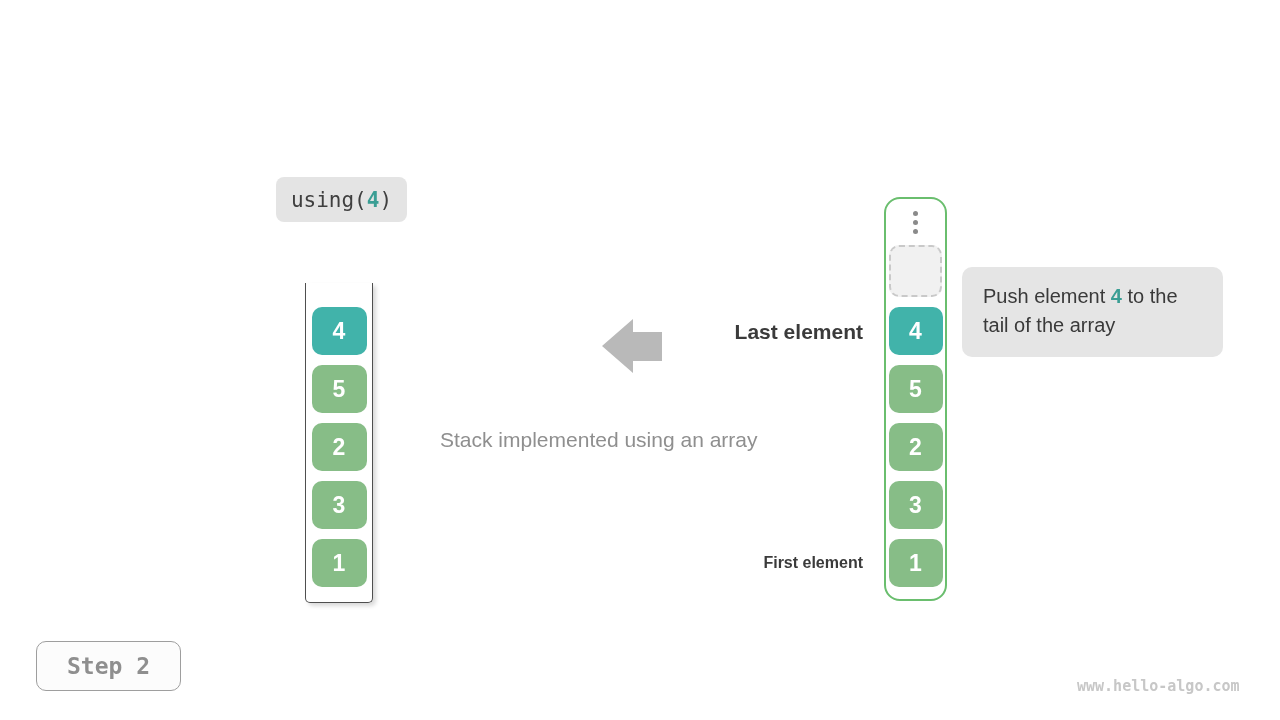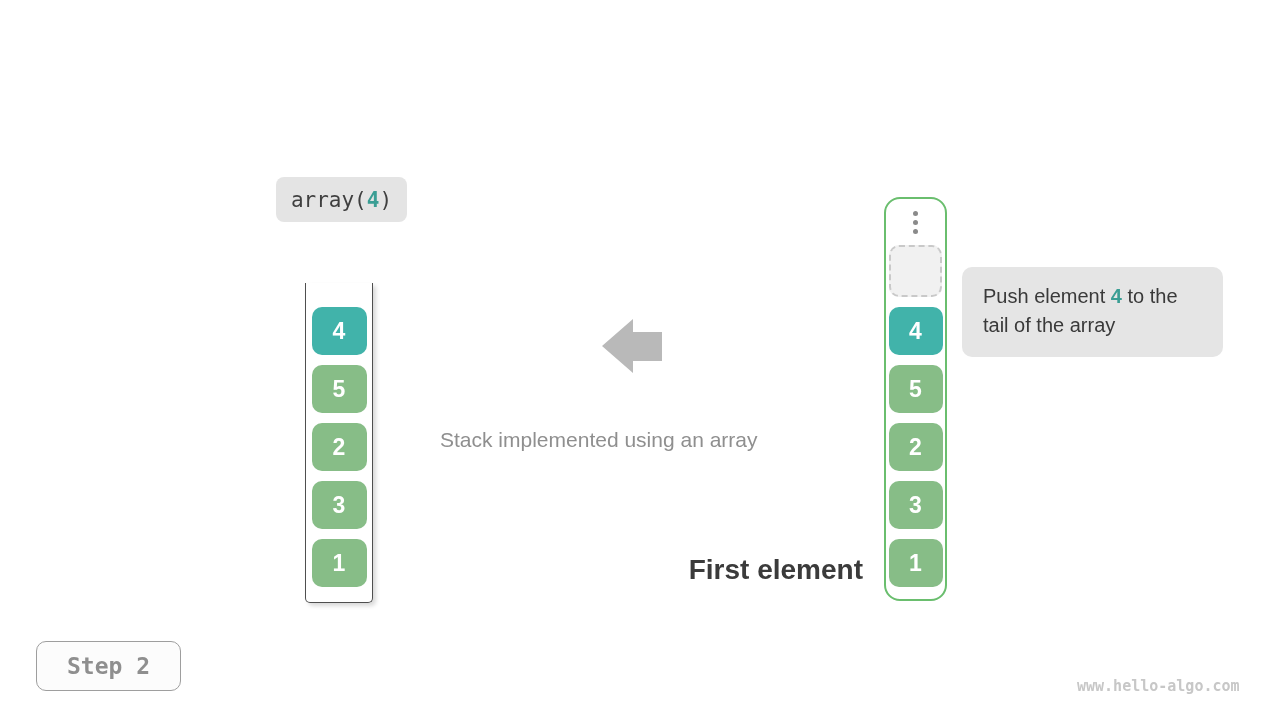--- a/index.html
+++ b/index.html
@@ -46,21 +46,21 @@
   
   .arrow { position: absolute; left: 602px; top: 317px; }
 
   
   .label-last {
     position: absolute; left: 620px; top: 320px; width: 243px;
     text-align: right; font-size: 21px; font-weight: bold; color: #3b3b3b;
   }
   .label-first {
     position: absolute; left: 620px; top: 554px; width: 243px;
-    text-align: right; font-size: 28px; font-weight: bold; color: #3b3b3b;
+    text-align: right; font-size: 16px; font-weight: bold; color: #3b3b3b;
   }
   .caption {
     position: absolute; left: 440px; top: 428px; width: 400px;
     font-size: 21px; color: #8f8f8f;
   }
 
   
   .right-stack {
     position: absolute; left: 884px; top: 197px;
     width: 63px; height: 404px; box-sizing: border-box;
@@ -108,34 +108,35 @@
     position: absolute; left: 1077px; top: 677px;
     font-family: "DejaVu Sans Mono", monospace;
     font-size: 15px; color: #c7c7c7; font-weight: bold;
   }
 </style>
 </head>
 <body>
 
 <div class="canvas">
 
-  <div class="op-label"><span>array(</span><span class="arg">4</span><span>)</span></div>
+  <div class="op-label"><span>using(</span><span class="arg">4</span><span>)</span></div>
 
   <div class="left-stack">
     <div class="cell teal">4</div>
     <div class="cell green">5</div>
     <div class="cell green">2</div>
     <div class="cell green">3</div>
     <div class="cell green">1</div>
   </div>
 
   <svg class="arrow" width="60" height="58" viewBox="0 0 60 58">
     <polygon points="0,29 31,2 31,15 60,15 60,44 31,44 31,56" fill="#b9b9b9"></polygon>
   </svg>
 
+  <div class="label-last">Last element</div>
   <div class="caption">Stack implemented using an array</div>
   <div class="label-first">First element</div>
 
   <div class="right-stack">
     <div class="dots">
       <div class="dot"></div>
       <div class="dot"></div>
       <div class="dot"></div>
     </div>
     <div class="slot-dashed"></div>

